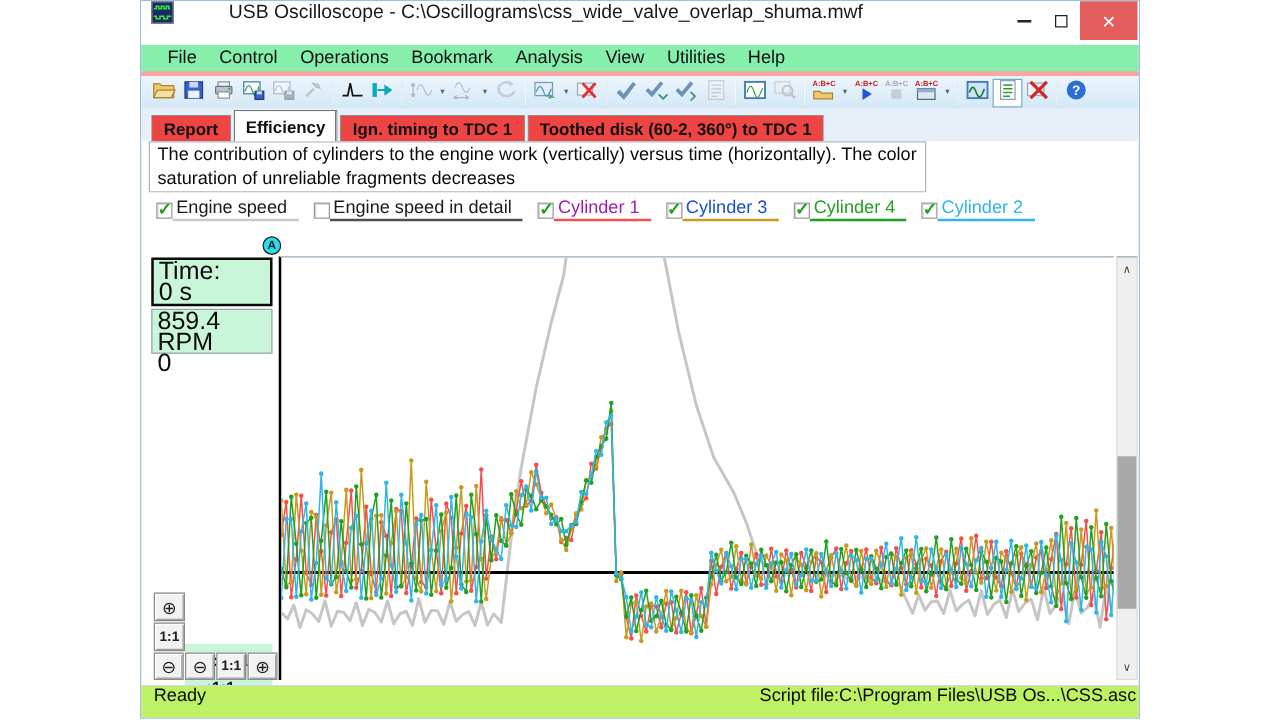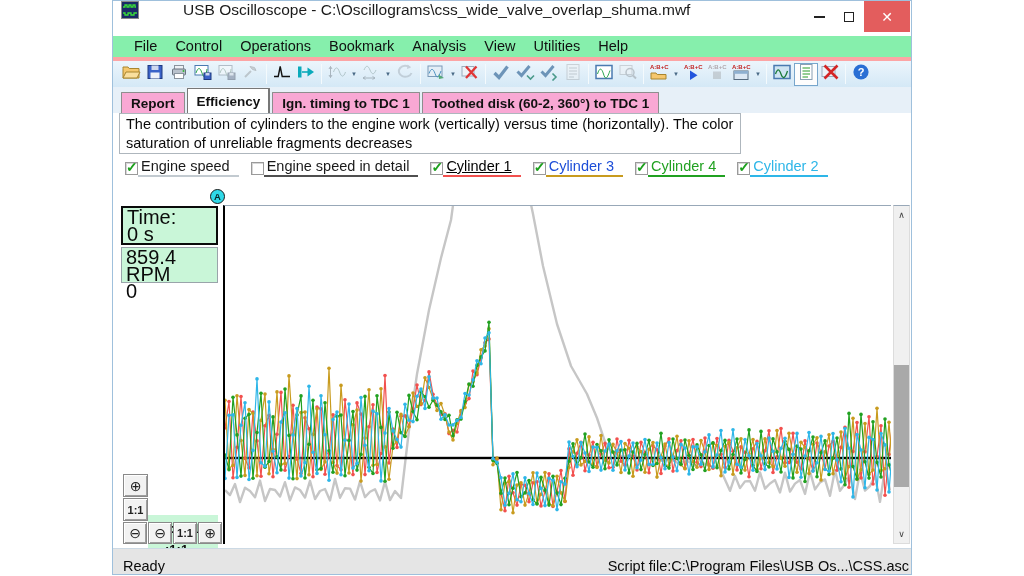--- a/index.html
+++ b/index.html
@@ -22,21 +22,21 @@
   .menu-item{font-size:14.5px;color:#111;padding:2px 9px;}
   
   .toolbar{position:absolute;left:0;top:60px;width:100%;height:26px;background:linear-gradient(#ecf5fc,#d4e8f6);display:flex;align-items:center;padding-left:6px;}
   .tbtn{height:23px;min-width:24px;display:flex;align-items:center;justify-content:center;border:1px solid transparent;position:relative;}
   .tbtn.disabled{opacity:.42;filter:grayscale(75%);}
   .tbtn.active{background:#fdfdfd;border:1px solid #78a6cc;}
   .tb-drop{width:10px;height:23px;display:flex;align-items:center;justify-content:center;font-size:6px;color:#4a6a86;}
   .tb-sep{width:1px;height:20px;background:#b4cfe3;border-right:1px solid #f4fafd;margin:0 3px;}
   
   .tabstrip{position:absolute;left:0;top:86px;width:100%;height:26px;background:#e7f0f8;display:flex;align-items:flex-end;padding-left:8px;}
-  .tab{height:21px;padding:1px 9px 0 9px;background:#f9a8d4;border:1px solid #8e8e8e;border-bottom:none;font-size:13.5px;font-weight:bold;color:#111;display:flex;align-items:center;margin-right:2px;border-radius:1px 1px 0 0;}
+  .tab{height:21px;padding:1px 9px 0 9px;background:#ef4444;border:1px solid #8e8e8e;border-bottom:none;font-size:13.5px;font-weight:bold;color:#111;display:flex;align-items:center;margin-right:2px;border-radius:1px 1px 0 0;}
   .tab.active{height:25px;background:#fff;z-index:2;box-shadow:1px 0 0 #fff inset,-1px 0 0 #777 inset;border-color:#777;}
   
   .desc{position:absolute;left:6px;top:112px;width:622px;height:41px;background:#fff;border:1px solid #aeb6bd;padding:1px 6px;font-size:14.5px;line-height:19px;color:#0a0a0a;overflow:hidden;}
   
   .checks{position:absolute;left:6px;top:153px;width:787px;height:48px;background:#fff;padding:4px 0 0 6px;}
   .chk-row{display:flex;align-items:center;margin-bottom:3px;}
   .chk-item{display:inline-flex;align-items:flex-end;margin-right:12px;}
   .chk-box{width:13px;height:13px;background:#fff;border:1px solid #9a9a9a;box-shadow:inset 1px 1px 0 #d7d7d7;position:relative;flex:0 0 auto;margin-bottom:2px;}
   .chk-box .tick{position:absolute;left:0px;top:-4px;font-size:14px;font-weight:bold;color:#1ca01c;}
   .chk-label{font-size:14.5px;padding:0 9px 1px 3px;border-bottom:2px solid #888;white-space:nowrap;}
@@ -49,21 +49,21 @@
   .zbtn{position:absolute;background:#f2f2f2;border:1px solid #8a8a8a;box-shadow:inset 1px 1px 0 #ffffff, inset -1px -1px 0 #9f9f9f;display:flex;align-items:center;justify-content:center;font-size:14px;color:#222;}
   .zbtn.small{font-size:11px;font-weight:bold;}
   .ratio-panel{position:absolute;left:35px;top:473px;width:70px;height:47px;background:#c9f6d8;font-size:13px;font-weight:bold;color:#111;padding:3px 0 0 4px;line-height:21px;white-space:nowrap;margin-top:41px;}
   
   .plot{position:absolute;left:110px;top:204px;width:668px;height:339px;background:#fff;border-left:2px solid #000;border-top:1px solid #98a8b8;overflow:hidden;}
   .vscroll{position:absolute;left:780px;top:204px;width:17px;height:339px;background:#f0f0f0;border:1px solid #dcdcdc;border-top:1px solid #98a8b8;}
   .sarr{position:absolute;left:0;width:15px;height:16px;display:flex;align-items:center;justify-content:center;font-size:9px;color:#444;}
   .sarr.up{top:1px;} .sarr.down{bottom:1px;}
   .sthumb{position:absolute;left:0px;top:159px;width:15px;height:122px;background:#a9a9a9;}
   
-  .status{position:absolute;left:0;top:547px;width:100%;height:26px;background:#e5e5e5;border-top:1px solid #ccd9e4;display:flex;justify-content:space-between;align-items:flex-end;padding:0 2px 0 10px;font-size:14.5px;color:#0a0a0a;}
+  .status{position:absolute;left:0;top:547px;width:100%;height:26px;background:#bef264;border-top:1px solid #ccd9e4;display:flex;justify-content:space-between;align-items:flex-start;padding:0 2px 0 10px;font-size:14.5px;color:#0a0a0a;}
 </style>
 </head>
 <body>
 
 <div class="stage">
   <div class="window">
 
     <div class="titlebar">
       <div class="appicon">
         <svg width="16" height="16" viewBox="0 0 16 16">
@@ -301,21 +301,21 @@
             <span class="chk-label" style="border-bottom-color: rgb(194, 202, 208); color: rgb(26, 26, 26);">Engine speed</span>
           </div>
           <div class="chk-item">
             <div class="chk-box"></div>
             <span class="chk-label" style="border-bottom-color: rgb(79, 79, 79); color: rgb(26, 26, 26);">Engine speed in detail</span>
           </div>
           <div class="chk-item">
             <div class="chk-box">
               <span class="tick">✓</span>
             </div>
-            <span class="chk-label" style="border-bottom-color: rgb(242, 80, 78); color: #000000; text-decoration: underline;">Cylinder 1</span>
+            <span class="chk-label" style="border-bottom-color: rgb(242, 80, 78); color: #a21caf;">Cylinder 1</span>
           </div>
           <div class="chk-item">
             <div class="chk-box">
               <span class="tick">✓</span>
             </div>
             <span class="chk-label" style="border-bottom-color: rgb(200, 155, 30); color: #1d4ed8;">Cylinder 3</span>
           </div>
           <div class="chk-item">
             <div class="chk-box">
               <span class="tick">✓</span>

